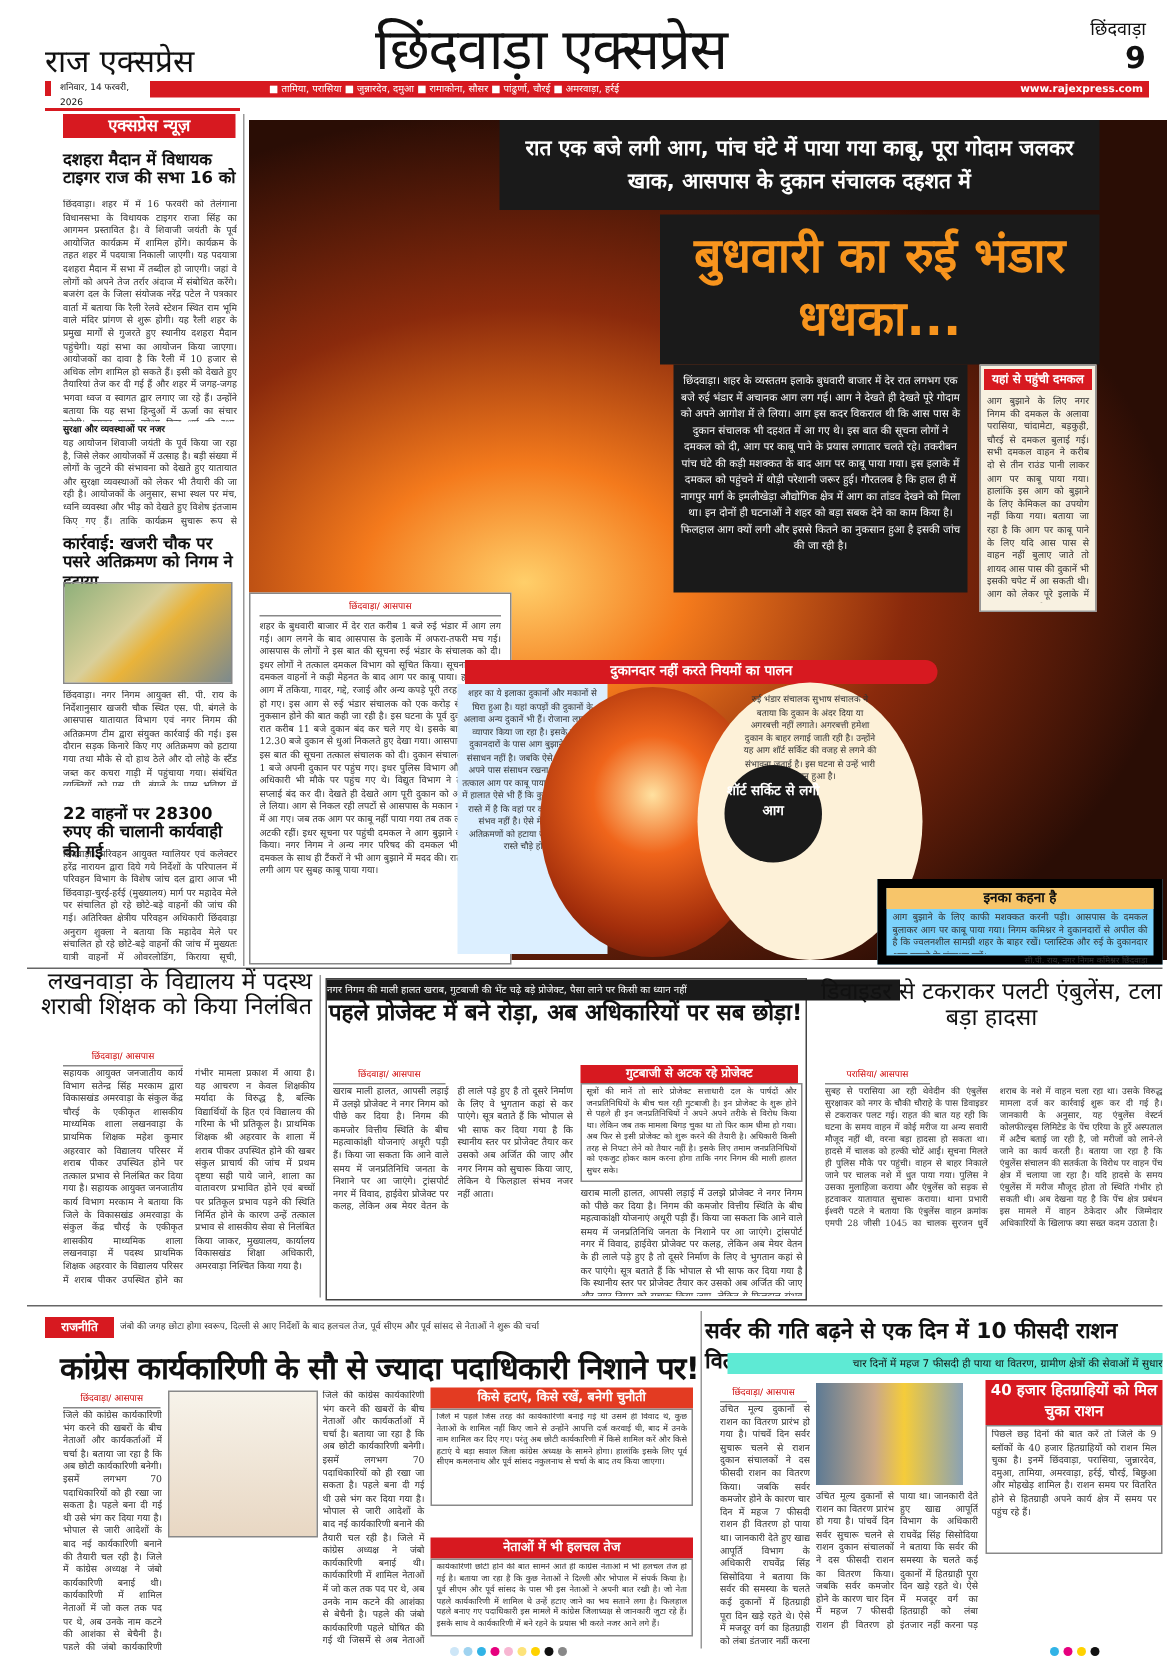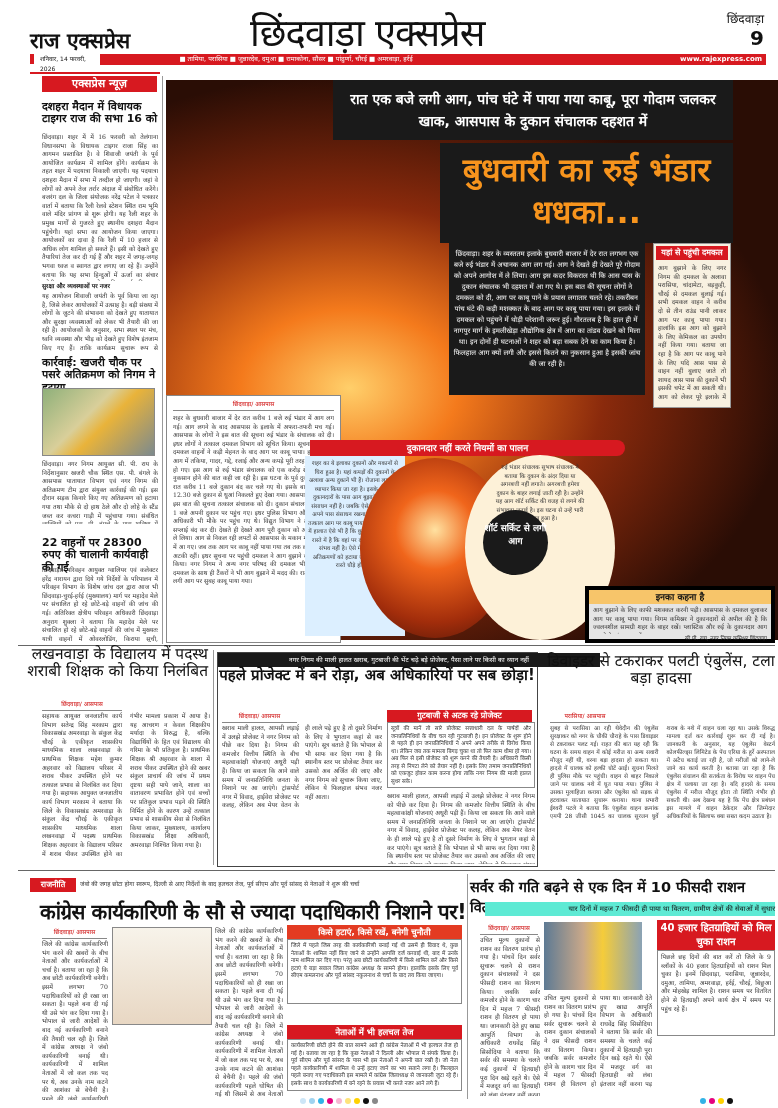--- a/index.html
+++ b/index.html
@@ -5,21 +5,21 @@
 *{box-sizing:border-box;margin:0;padding:0}
 body{width:778px;height:1108px;background:#fff;font-family:"DejaVu Sans",sans-serif;position:relative;overflow:hidden;color:#111}
 .abs{position:absolute}
 .body-text{font-size:6.2px;line-height:8.6px;color:#333;text-align:justify;overflow:hidden;font-family:"DejaVu Serif",serif}
 .hd{font-family:"DejaVu Sans",sans-serif;font-weight:bold;color:#111;line-height:1.12}
 .byline{font-size:6px;color:#c00;text-align:center;padding-bottom:2px;border-bottom:1px solid #888;margin-bottom:3px}
 .redbar{background:#d71920;color:#fff;font-weight:bold;text-align:center}
 .vline{position:absolute;background:#999;width:1px}
 .hline{position:absolute;background:#999;height:1px}
 
-#brand{left:30px;top:26px;font-size:21px;font-weight:bold}
+#brand{left:30px;top:26px;font-size:21px;font-weight:normal}
 #brandsub{left:30px;top:54px;height:10px;width:66px;border-left:4px solid #d71920;font-size:6px;padding-left:6px;line-height:10px}
 #title{left:250px;top:5px;font-size:38px;font-weight:normal;letter-spacing:-1px}
 #edition{right:14px;top:10px;font-size:12px;font-weight:normal;text-align:right}
 #pageno{right:14px;top:26px;font-size:20px;font-weight:bold}
 #ribbon{left:100px;top:54px;width:392px;height:11px;background:#d71920;color:#fff;font-size:6.5px;line-height:11px;text-align:center}
 #ribbon2{left:492px;top:54px;width:274px;height:11px;background:#d71920;color:#fff;font-size:7px;line-height:11px;text-align:right;padding-right:4px;font-weight:bold}
 
 #expnews{left:42px;top:76px;width:115px;height:16px;font-size:11px;line-height:16px}
 #mainphoto{left:166px;top:80px;width:612px;height:560px;background:radial-gradient(ellipse at 30% 55%,#ffcf6a 0,#f47a1c 18%,#8a2a0c 42%,#2a0d05 72%),#1a0804}
 #deck{left:333px;top:80px;width:400px;height:60px;background:#1a1a1a;color:#fff;font-size:14px;font-weight:bold;text-align:center;line-height:22px;padding-top:8px}
@@ -27,26 +27,26 @@
 #leadbox{left:449px;top:243px;width:196px;height:152px;background:#1a1a1a;color:#fff;font-size:7px;line-height:11px;text-align:center;padding:6px 4px}
 #sidebox{left:653px;top:243px;width:78px;height:165px;background:#f8f1e1;border:1px solid #999}
 #sidebox .redbar{font-size:8px;line-height:14px;margin:2px}
 #sidebox .body-text{padding:2px 4px}
 #bylinebox{left:166px;top:395px;width:175px;height:248px;background:#fff;border:1px solid #888;padding:4px 6px}
 #rulesbar{left:310px;top:440px;width:315px;height:16px;font-size:9px;line-height:16px;border-radius:0 8px 8px 0}
 #rulescol{left:305px;top:456px;width:100px;height:180px;background:#dcefff;padding:3px;font-size:5.8px;line-height:8.5px;text-align:center;color:#333}
 #circle1{left:360px;top:458px;width:150px;height:180px;border-radius:50%;background:radial-gradient(circle at 50% 40%,#ffe1a0 0,#f0651b 30%,#a22d0b 70%,#4d1407);}
 #circle2{left:465px;top:455px;width:150px;height:185px;border-radius:50%;background:#fdf1d8;padding:8px 30px;font-size:5.8px;line-height:8.5px;text-align:center;color:#333}
 #shortcircle{left:483px;top:510px;width:65px;height:65px;border-radius:50%;background:#1a1a1a;color:#fff;font-size:9px;font-weight:bold;text-align:center;padding-top:12px;line-height:13px}
-#saying{left:585px;top:586px;width:190px;height:57px;background:#e5e5e5;border:4px solid #000000}
+#saying{left:585px;top:586px;width:190px;height:57px;background:#7dd3fc;border:6px solid #000000}
 #saying .title{background:#f7c56a;font-size:9px;font-weight:bold;text-align:center;line-height:14px}
 #saying .body-text{padding:2px 4px}
 
 #lakh{left:18px;top:646px;width:190px;font-size:15.5px;font-weight:normal;text-align:right}
-#nigam-deck{left:218px;top:653px;width:382px;height:14px;background:#1a1a1a;color:#fff;font-size:6.5px;line-height:14px;text-align:center}
+#nigam-deck{left:218px;top:653px;width:382px;height:14px;background:#1a1a1a;color:#fff;font-size:6.5px;line-height:14px;text-align:left}
 #nigam-h{left:218px;top:667px;width:318px;font-size:15px;text-align:center}
 #gutbar{left:387px;top:710px;width:145px;height:12px;font-size:8px;line-height:12px}
 #gutbox{left:387px;top:722px;width:148px;height:66px;border:1px solid #888}
 #divider-h{left:547px;top:653px;width:228px;font-size:15.5px;text-align:center;font-weight:normal}
 
 #rajneeti{left:30px;top:878px;width:46px;height:14px;font-size:8px;line-height:14px}
 #kicker{left:80px;top:880px;font-size:6px;color:#333}
 #kang{left:40px;top:897px;font-size:20.5px;font-weight:bold;letter-spacing:-0.5px}
 #server{left:470px;top:876px;font-size:14.5px;font-weight:bold}
 #server-deck{left:485px;top:902px;width:290px;height:14px;background:#5eead4;font-size:7px;line-height:14px;text-align:right}

